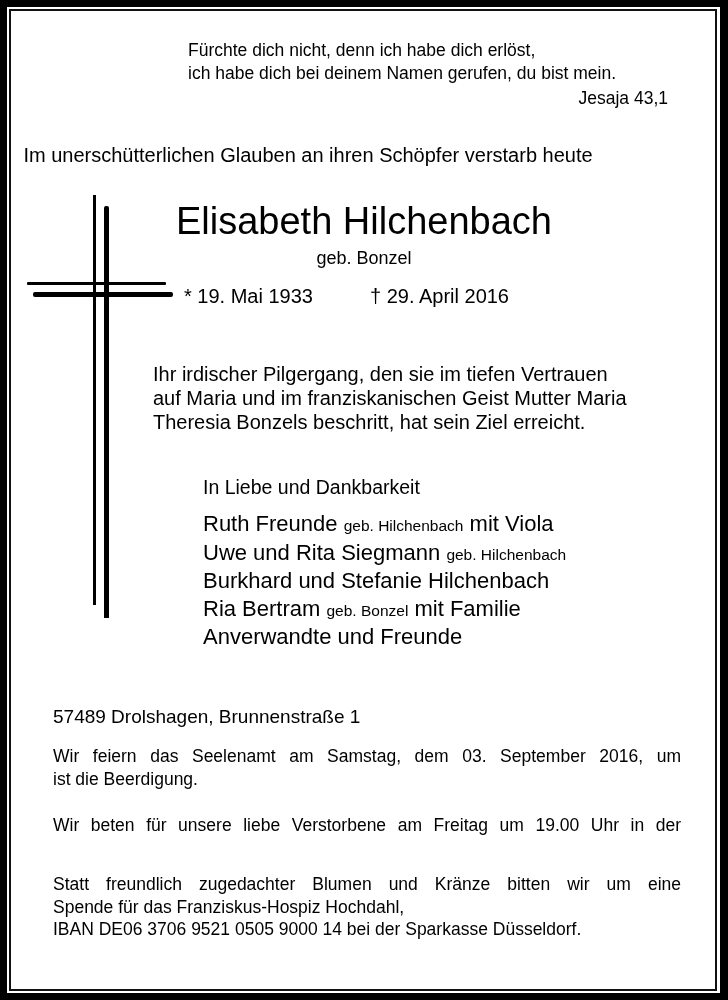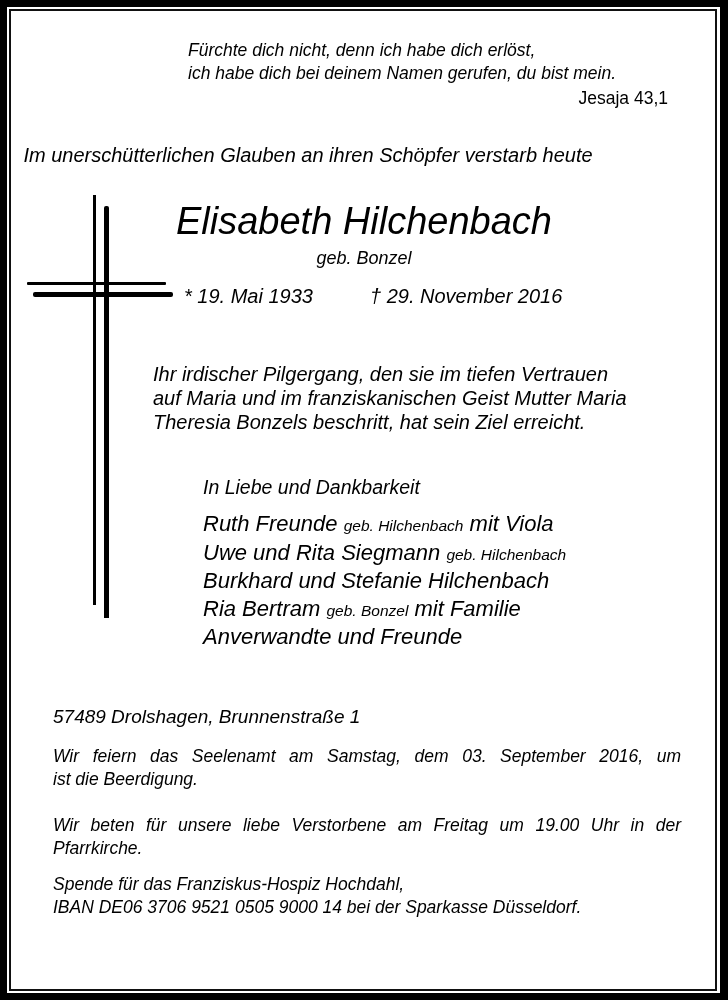--- a/index.html
+++ b/index.html
@@ -3,21 +3,21 @@
 <meta charset="utf-8">
 <style>
   html, body { margin: 0; padding: 0; background: #ffffff; }
   body { width: 728px; height: 1000px; position: relative; overflow: hidden;
          font-family: "Liberation Sans", "DejaVu Sans", sans-serif; color: #000; }
   .frame-outer { position: absolute; left: 0; top: 0; width: 728px; height: 1000px;
                  box-sizing: border-box; border: 7px solid #000; border-right-width: 8px; }
   .frame-inner { position: absolute; left: 9px; top: 9px; right: 11px; bottom: 9px;
                  box-sizing: border-box; border: 2.5px solid #111; }
   .abs { position: absolute; white-space: nowrap; }
-  .it { font-style: italic; }
+  .it { }
 
   .quote { left: 188px; font-size: 17.5px; line-height: 22px; }
   .quote-ref { right: 60px; top: 87px; font-size: 17.5px; line-height: 22px; font-style: normal; }
 
   .intro { left: 0; width: 616px; text-align: center; top: 143px; font-size: 20px; line-height: 24px; }
 
   .name { left: 0; width: 728px; text-align: center; padding-left: 0; top: 199px;
           font-size: 38px; line-height: 44px; transform: scaleX(1.0); }
   .maiden { left: 0; width: 728px; text-align: center; top: 247px; font-size: 18px; line-height: 22px; }
   .dates { top: 284px; font-size: 20px; line-height: 24px; }
@@ -53,21 +53,21 @@
 <div>
   <div class="cross" style="left:93px; top:195px; width:3px; height:410px;"></div>
   <div class="cross" style="left:104px; top:206px; width:5px; height:412px; border-radius:2px 2px 0 0;"></div>
   <div class="cross" style="left:27px; top:282px; width:139px; height:3px; border-radius:1px;"></div>
   <div class="cross" style="left:33px; top:292px; width:140px; height:5px; border-radius:2px;"></div>
 </div>
 
 <div class="abs name it" style="left:0; width:728px; padding-left:0;">Elisabeth Hilchenbach</div>
 <div class="abs maiden it">geb. Bonzel</div>
 <div class="abs dates birth it">* 19. Mai 1933</div>
-<div class="abs dates death it">† 29. November 2016</div>
+<div class="abs dates death it">† 29. April 2016</div>
 
 <div class="abs bio it" style="top:362px">Ihr irdischer Pilgergang, den sie im tiefen Vertrauen</div>
 <div class="abs bio it" style="top:386px">auf Maria und im franziskanischen Geist Mutter Maria</div>
 <div class="abs bio it" style="top:410px">Theresia Bonzels beschritt, hat sein Ziel erreicht.</div>
 
 <div class="abs family-head it">In Liebe und Dankbarkeit</div>
 
 <div class="abs family it" style="top:510px">
   <span>Ruth Freunde</span>
   <span class="small">geb. Hilchenbach</span>
@@ -91,19 +91,19 @@
 
 <div class="abs address it">57489 Drolshagen, Brunnenstraße 1</div>
 
 <div class="abs body-par it" style="top:745px">
   <span class="line justify-line">Wir feiern das Seelenamt am Samstag, dem 03. September 2016, um</span>
   <span class="line">ist die Beerdigung.</span>
 </div>
 
 <div class="abs body-par it" style="top:814px">
   <span class="line justify-line">Wir beten für unsere liebe Verstorbene am Freitag um 19.00 Uhr in der</span>
-  <span class="line">Pfarrkirche.</span>
 </div>
 
 <div class="abs body-par it" style="top:873px">
+  <span class="line justify-line">Statt freundlich zugedachter Blumen und Kränze bitten wir um eine</span>
   <span class="line">Spende für das Franziskus-Hospiz Hochdahl,</span>
   <span class="line">IBAN DE06 3706 9521 0505 9000 14 bei der Sparkasse Düsseldorf.</span>
 </div>
 
 </body></html>

